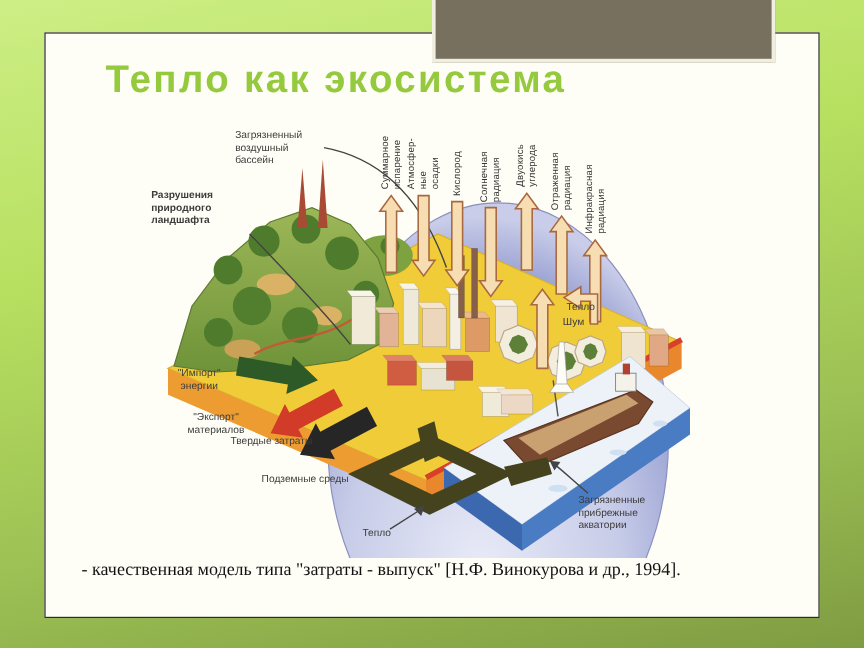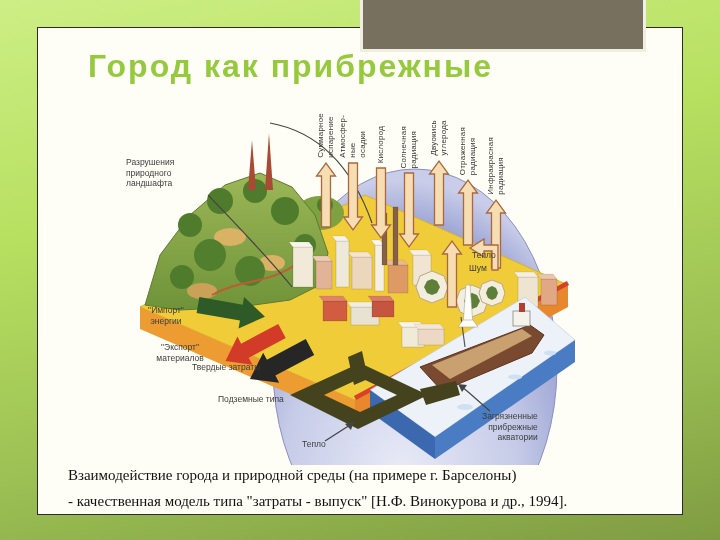--- a/index.html
+++ b/index.html
@@ -35,21 +35,21 @@
     font-family:"Liberation Serif", serif;font-size:15px;color:#111;line-height:26px;
   }
   .flow-arrow,.cream-arrow{fill:#f6ddb2;stroke:#a9683f;stroke-width:1.3;}
   .ptr{fill:none;stroke:#444;stroke-width:1.2;}
 </style>
 </head>
 <body>
 
 <div class="slide"></div>
 <div class="graybox"></div>
-<div class="title">Город как прибрежные</div>
+<div class="title">Тепло как экосистема</div>
 
 <div class="diagram" id="diagram">
   <svg width="540" height="370" viewBox="0 0 540 370">
     <defs>
       <radialGradient id="domeG" cx="45%" cy="78%" r="75%">
         <stop offset="0%" stop-color="#e9ebf7"></stop>
         <stop offset="55%" stop-color="#c6cbe8"></stop>
         <stop offset="85%" stop-color="#9ba3d3"></stop>
         <stop offset="100%" stop-color="#c9cde9"></stop>
       </radialGradient>
@@ -199,33 +199,35 @@
 осадки</div>
     <div class="vlabel" style="bottom: 302px; left: 256px;">Кислород</div>
     <div class="vlabel" style="bottom: 297px; left: 279px;">Солнечная
 радиация</div>
     <div class="vlabel" style="bottom: 309px; left: 309px;">Двуокись
 углерода</div>
     <div class="vlabel" style="bottom: 290px; left: 338px;">Отраженная
 радиация</div>
     <div class="vlabel" style="bottom: 270px; left: 366px;">Инфракрасная
 радиация</div>
-    <div class="slabel" style="left: 6px; top: 62px;">Разрушения
+    <div class="slabel" style="left: 76px; top: 12px;">Загрязненный
+воздушный
+бассейн</div>
+    <div class="slabel" style="left: 6px; top: 62px; font-weight: bold;">Разрушения
 природного
 ландшафта</div>
     <div class="slabel" style="left: 10px; top: 210px; width: 72px; text-align: center;">"Импорт"
 энергии</div>
     <div class="slabel" style="left: 14px; top: 247px; width: 92px; text-align: center;">"Экспорт"
 материалов</div>
     <div class="slabel" style="left: 72px; top: 267px;">Твердые затраты</div>
-    <div class="slabel" style="left: 98px; top: 299px;">Подземные типа</div>
+    <div class="slabel" style="left: 98px; top: 299px;">Подземные среды</div>
     <div class="slabel" style="left: 182px; top: 344px;">Тепло</div>
     <div class="slabel" style="left: 352px; top: 155px; text-align: right;">Тепло</div>
     <div class="slabel" style="left: 349px; top: 168px;">Шум</div>
-    <div class="slabel" style="left: 362px; top: 316px; text-align: right;">Загрязненные
+    <div class="slabel" style="left: 362px; top: 316px;">Загрязненные
 прибрежные
 акватории</div>
   </div>
 
 <div class="caption">
-  <div>Взаимодействие города и природной среды (на примере г. Барселоны)</div>
   <div> - качественная модель типа "затраты - выпуск" [Н.Ф. Винокурова и др., 1994].</div>
 </div>
 
 </body></html>

